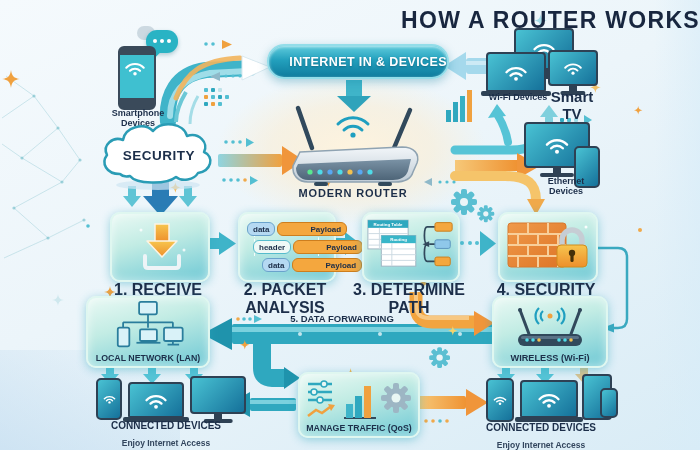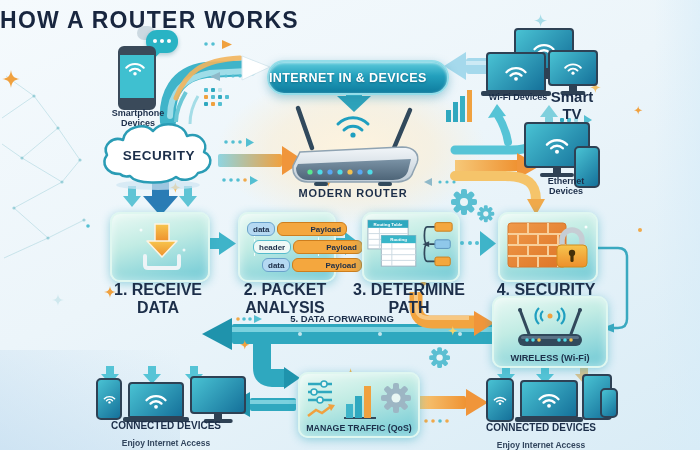--- a/index.html
+++ b/index.html
@@ -1,26 +1,26 @@
 <!DOCTYPE html>
 <html><head>
 <meta charset="utf-8">
 <style>
   html,body{margin:0;padding:0;background:#fff;}
   #canvas{position:relative;width:700px;height:450px;overflow:hidden;
     background:linear-gradient(155deg,#f5fafd 0%,#ecf5fa 45%,#d9ecf6 100%);
     font-family:"Liberation Sans",sans-serif;color:#1c2e49;}
   .abs{position:absolute;}
-  #title{top:7px;left:0;width:700px;text-align:left;font-size:23px;font-weight:700;
+  #title{top:7px;left:0;width:700px;text-align:right;font-size:23px;font-weight:700;
     letter-spacing:1.3px;color:#18263f;}
   #banner{left:267px;top:44px;width:178px;height:31px;border-radius:17px;
     background:linear-gradient(180deg,#5ecbdc 0%,#23a0bd 45%,#0e7c9e 100%);
     border:2px solid #93dde9;box-shadow:0 3px 10px rgba(20,130,160,.35),inset 0 1px 3px rgba(255,255,255,.6);
-    display:flex;align-items:center;justify-content:flex-start;font-size:12.5px;font-weight:700;
-    letter-spacing:.4px;color:#fff;text-shadow:0 1px 2px rgba(0,40,60,.35);margin-top:16px;}
+    display:flex;align-items:center;justify-content:flex-end;font-size:12.5px;font-weight:700;
+    letter-spacing:.4px;color:#fff;text-shadow:0 1px 2px rgba(0,40,60,.35);}
   .lbl{position:absolute;text-align:center;font-weight:700;color:#1c2e49;}
   .sub{font-weight:700;color:#33465e;margin-top:6px;}
   .gbox{position:absolute;border-radius:10px;
     background:linear-gradient(165deg,#e9f9f4 0%,#c2ece4 40%,#6fc9d5 100%);
     border:2px solid #dff7f0;
     box-shadow:0 2px 10px rgba(47,168,191,.45),inset 0 0 10px rgba(255,255,255,.55);}
   .boxlbl{position:absolute;left:0;right:0;bottom:3px;text-align:center;font-weight:700;color:#1c2e49;}
   
   .mon,.lap,.ph{position:absolute;border:2.5px solid #2e4154;
     background:linear-gradient(135deg,#49c2d3,#15719a);
@@ -493,20 +493,34 @@
         <circle cx="66" cy="33" r="3.2" fill="#463008"></circle>
           <rect x="64.4" y="35" width="3.2" height="7" rx="1.5" fill="#463008"></rect>
       </g>
       <circle cx="80" cy="7" r="1.5" fill="#fff" opacity=".9"></circle>
     </svg>
   </div>
   <div class="lbl steplbl" style="left:486px;top:281px;width:120px">4. SECURITY CHECK</div>
 
   <div class="lbl" style="left:280px;top:313px;width:124px;font-size:9.5px">5. DATA FORWARDING</div>
 
+  <div class="gbox" style="left:86px;top:296px;width:120px;height:68px">
+    <svg style="position:absolute;left:18px;top:3px" width="84" height="48" viewBox="0 0 84 54">
+      <g fill="#d9f2f8" stroke="#2a7d9c" stroke-width="2">
+        <rect x="32" y="1" width="20" height="14" rx="2"></rect>
+        <path d="M42 15 V24 M14 24 H70 M14 24 V30 M42 24 V30 M70 24 V30" fill="none"></path>
+        <rect x="8" y="30" width="13" height="21" rx="2"></rect>
+        <rect x="33" y="32" width="19" height="13" rx="1.5"></rect>
+        <path d="M29 47 H56" fill="none"></path>
+        <rect x="60" y="30" width="21" height="15" rx="2"></rect>
+        <path d="M70 45 V49 M64 49 H77" fill="none"></path>
+      </g>
+    </svg>
+    <div class="boxlbl" style="font-size:8.8px">LOCAL NETWORK (LAN)</div>
+  </div>
 
   <div class="gbox" style="left:492px;top:296px;width:112px;height:68px">
     <svg style="position:absolute;left:19px;top:4px" width="74" height="46" viewBox="0 0 74 46">
       <path d="M16 32 L7 8 M58 32 L67 8" stroke="#31495c" stroke-width="3" stroke-linecap="round"></path>
       <circle cx="7" cy="8" r="2" fill="#31495c"></circle>
         <circle cx="67" cy="8" r="2" fill="#31495c"></circle>
       <g stroke="#1f9fc0" stroke-width="2.2" fill="none">
         <path d="M26 22 A11 11 0 0 1 26 6"></path>
           <path d="M30 19 A6.5 6.5 0 0 1 30 9"></path>
         <path d="M48 22 A11 11 0 0 0 48 6"></path>

